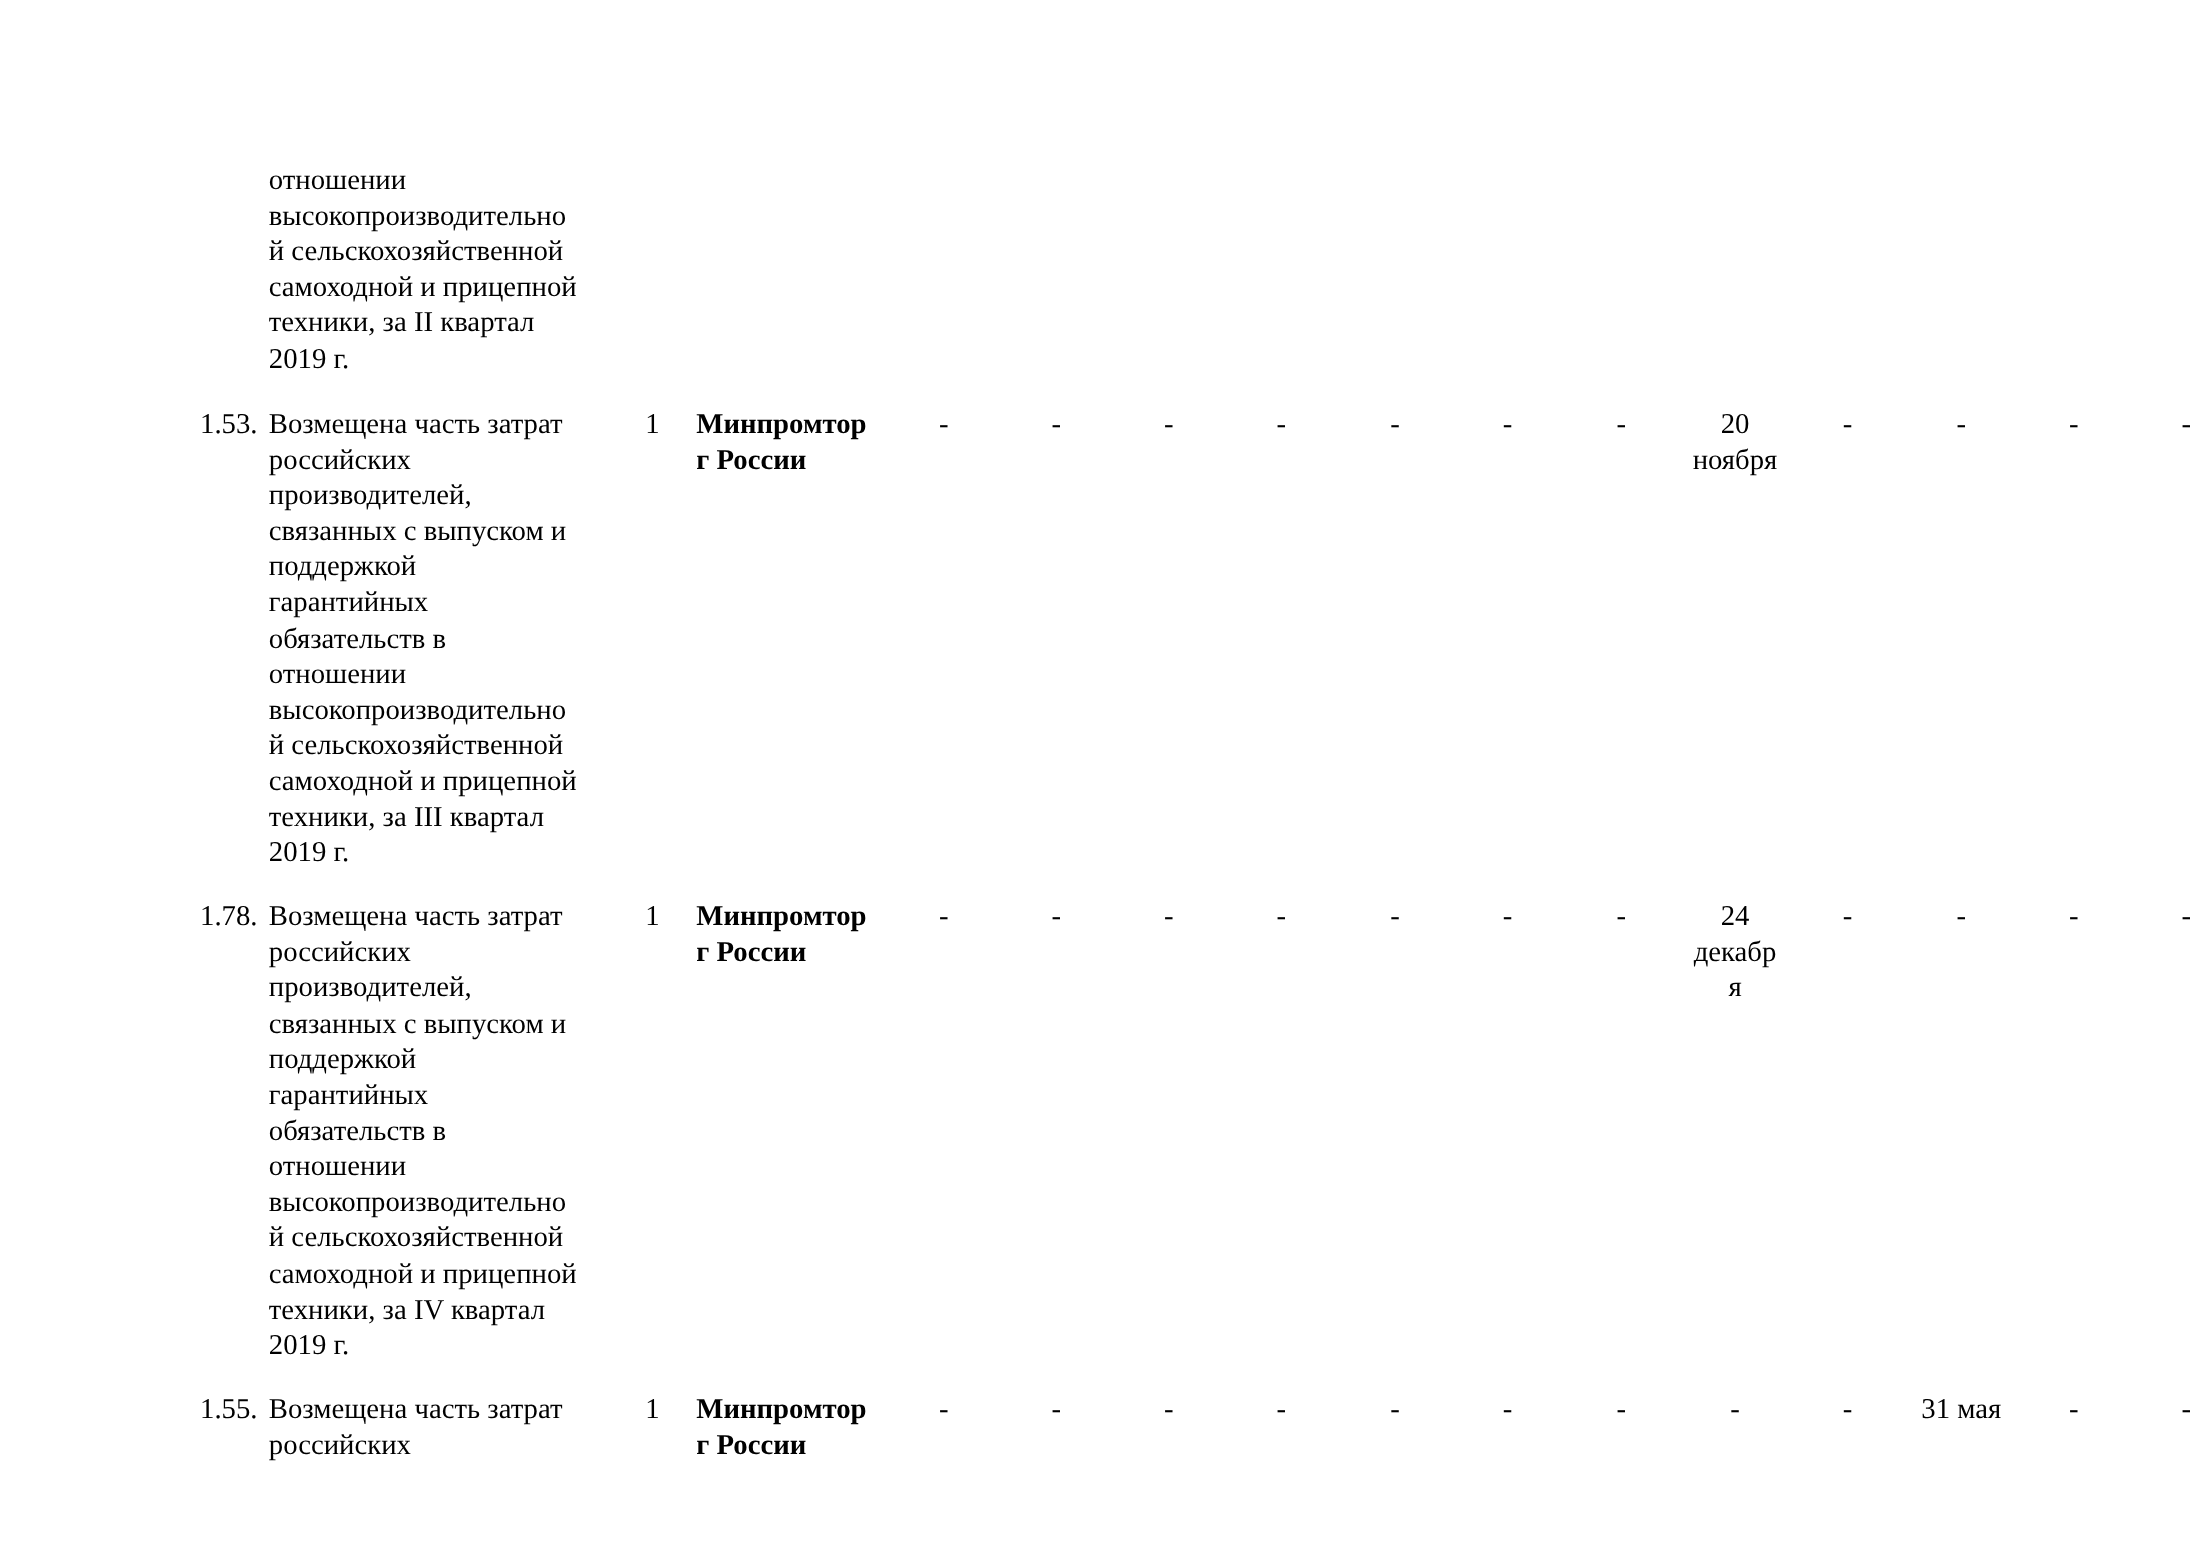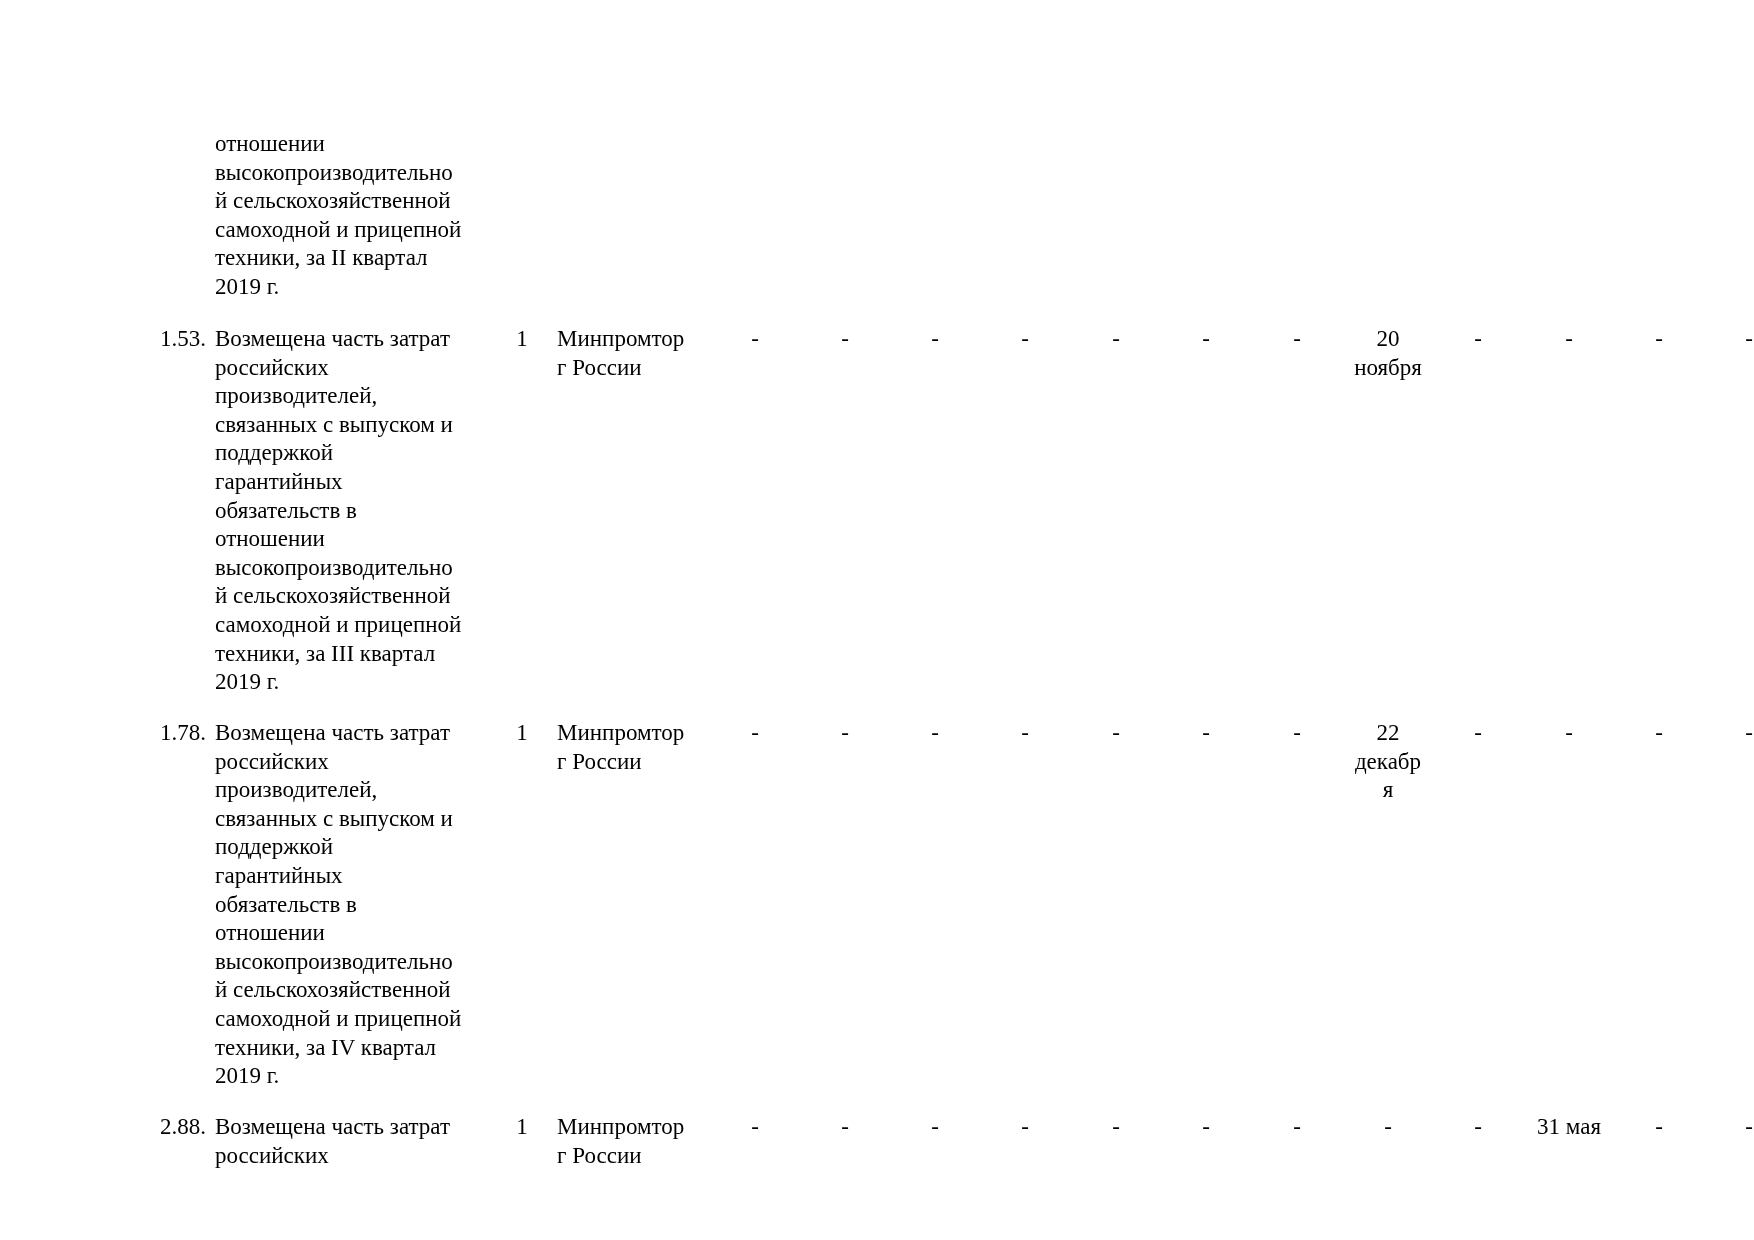--- a/index.html
+++ b/index.html
@@ -4,21 +4,21 @@
 <style>
   html, body { margin: 0; padding: 0; background: #ffffff; }
   body { width: 1754px; height: 1240px; position: relative; overflow: hidden;
          font-family: "Liberation Serif", "DejaVu Serif", serif; color: #000; font-size: 23px; line-height: 28.6px; }
   .page { position: absolute; left: 0; top: 0; width: 1754px; height: 1240px; }
   .row { position: absolute; left: 0; width: 1754px; }
   .cell { position: absolute; top: 0; white-space: pre-line; }
   .num { left: 160px; width: 60px; }
   .desc { left: 215px; width: 280px; }
   .count { left: 514px; width: 16px; text-align: center; }
-  .agency { left: 557px; width: 150px; }
+  .agency { left: 557px; width: 150px; font-weight: bold; }
   .p { width: 90px; margin-left: -45px; text-align: center; }
 </style>
 </head>
 <body>
 
 <div class="page">
 
   <div class="row" style="top:130px">
     <div class="cell desc">отношении
 высокопроизводительно
@@ -79,31 +79,31 @@
     <div class="cell count">1</div>
     <div class="cell agency">Минпромтор
 г России</div>
     <div class="cell p" style="left:755px">-</div>
     <div class="cell p" style="left:845px">-</div>
     <div class="cell p" style="left:935px">-</div>
     <div class="cell p" style="left:1025px">-</div>
     <div class="cell p" style="left:1116px">-</div>
     <div class="cell p" style="left:1206px">-</div>
     <div class="cell p" style="left:1297px">-</div>
-    <div class="cell p" style="left:1388px">22
+    <div class="cell p" style="left:1388px">24
 декабр
 я</div>
     <div class="cell p" style="left:1478px">-</div>
     <div class="cell p" style="left:1569px">-</div>
     <div class="cell p" style="left:1659px">-</div>
     <div class="cell p" style="left:1749px">-</div>
   </div>
 
   <div class="row" style="top:1113px">
-    <div class="cell num">2.88.</div>
+    <div class="cell num">1.55.</div>
     <div class="cell desc">Возмещена часть затрат
 российских</div>
     <div class="cell count">1</div>
     <div class="cell agency">Минпромтор
 г России</div>
     <div class="cell p" style="left:755px">-</div>
     <div class="cell p" style="left:845px">-</div>
     <div class="cell p" style="left:935px">-</div>
     <div class="cell p" style="left:1025px">-</div>
     <div class="cell p" style="left:1116px">-</div>

